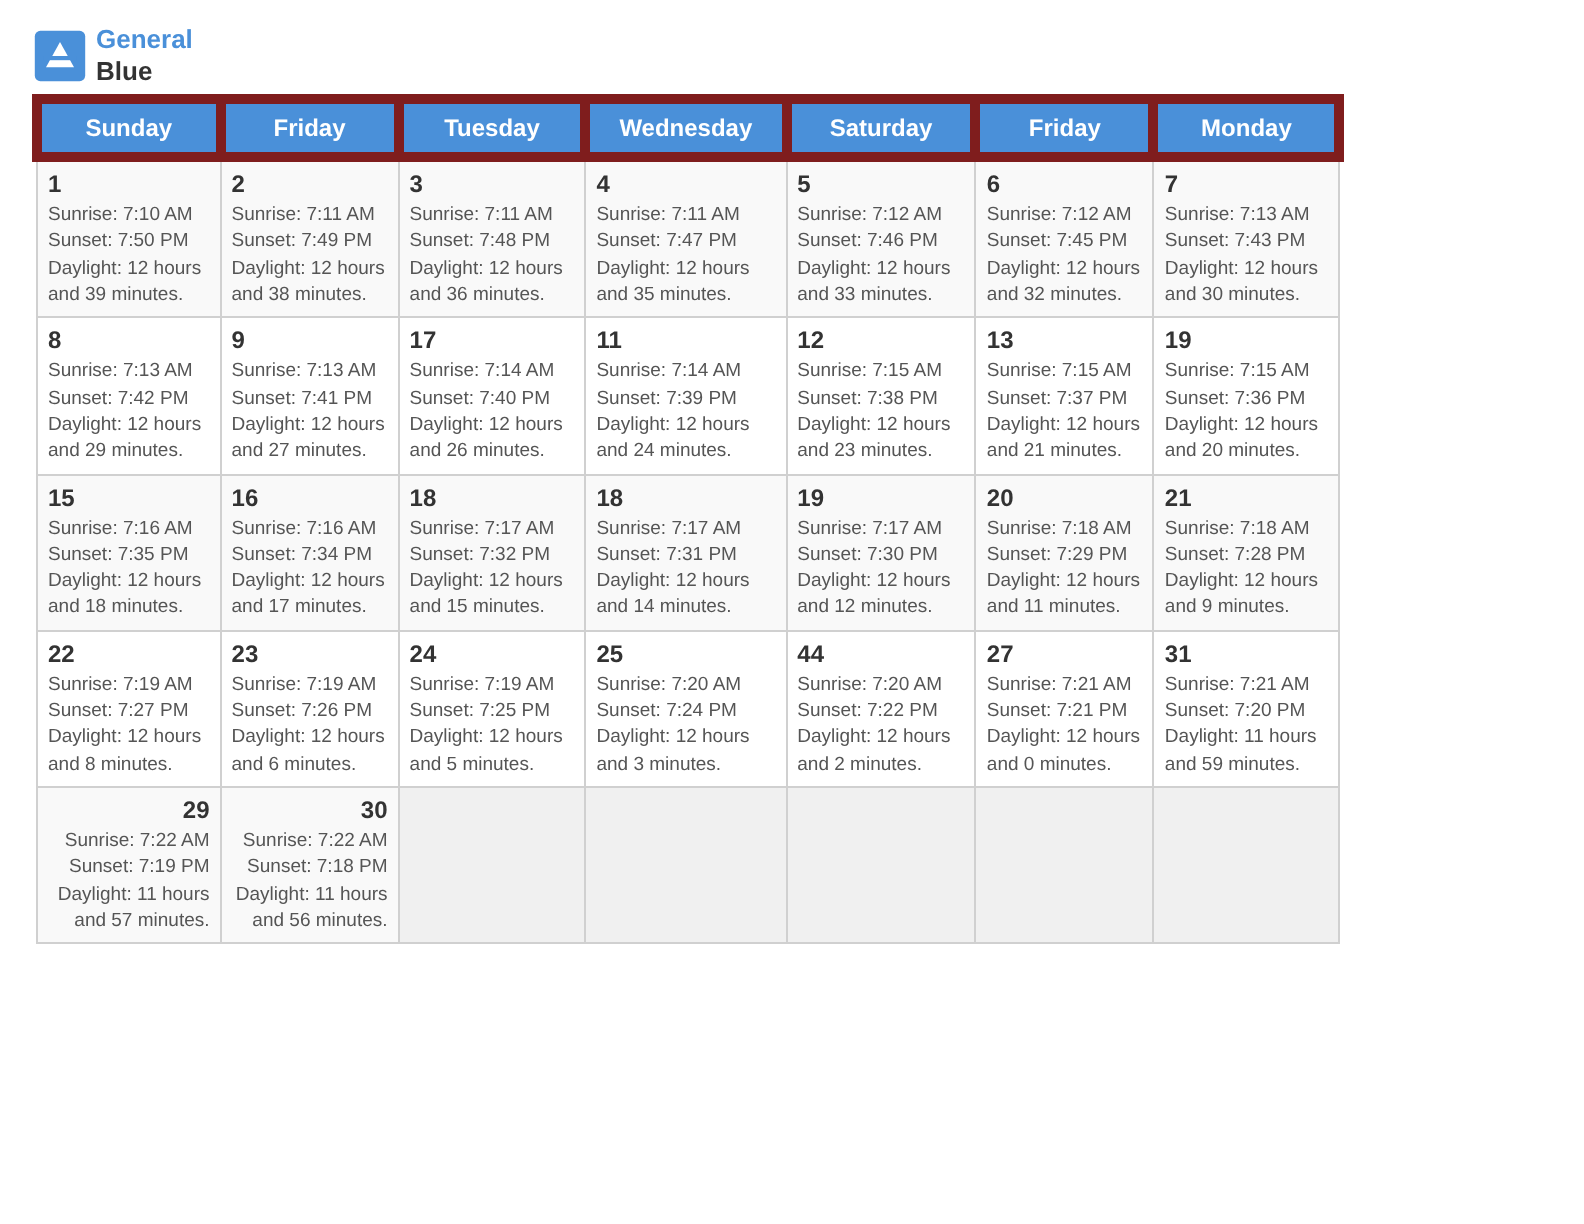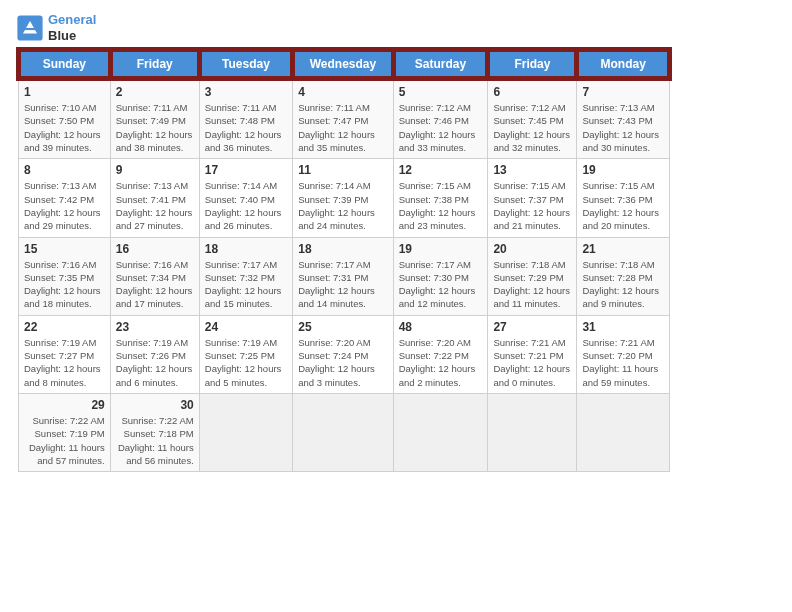--- a/index.html
+++ b/index.html
@@ -230,21 +230,21 @@
           </td>
           <td>
             <div class="day-num">24</div>
             <div class="day-detail">Sunrise: 7:19 AM<br>Sunset: 7:25 PM<br>Daylight: 12 hours and 5 minutes.</div>
           </td>
           <td>
             <div class="day-num">25</div>
             <div class="day-detail">Sunrise: 7:20 AM<br>Sunset: 7:24 PM<br>Daylight: 12 hours and 3 minutes.</div>
           </td>
           <td>
-            <div class="day-num">48</div>
+            <div class="day-num">44</div>
             <div class="day-detail">Sunrise: 7:20 AM<br>Sunset: 7:22 PM<br>Daylight: 12 hours and 2 minutes.</div>
           </td>
           <td>
             <div class="day-num">27</div>
             <div class="day-detail">Sunrise: 7:21 AM<br>Sunset: 7:21 PM<br>Daylight: 12 hours and 0 minutes.</div>
           </td>
           <td>
             <div class="day-num">31</div>
             <div class="day-detail">Sunrise: 7:21 AM<br>Sunset: 7:20 PM<br>Daylight: 11 hours and 59 minutes.</div>
           </td>

